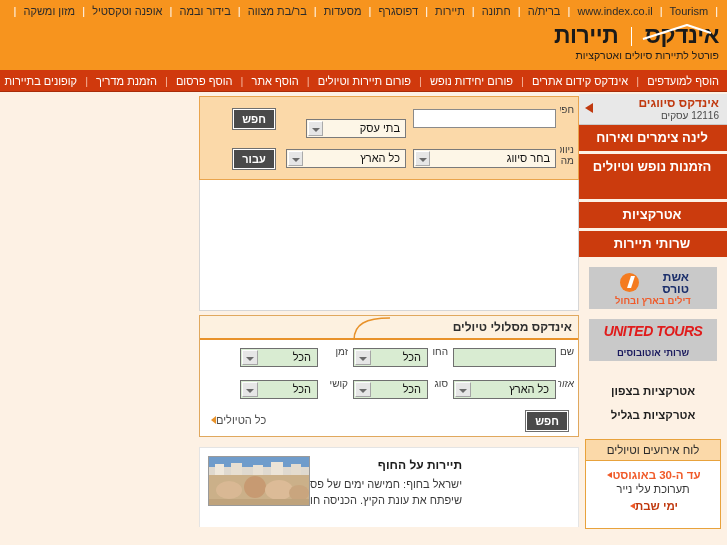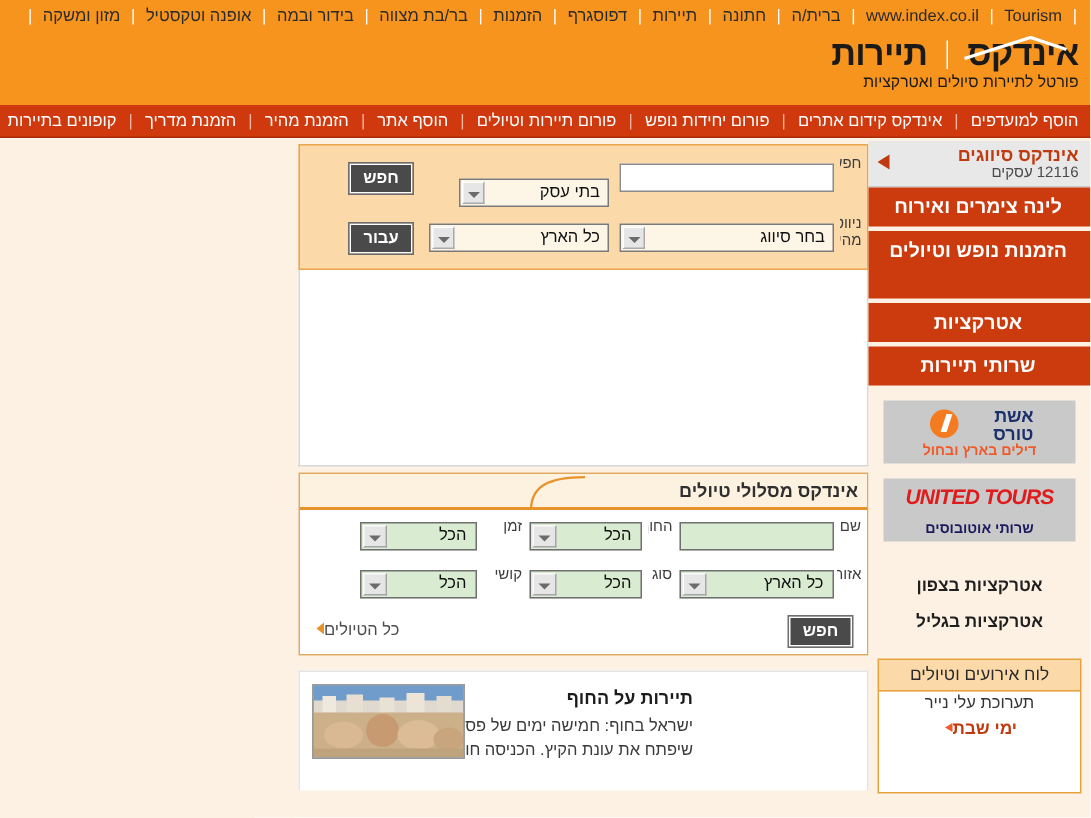--- a/index.html
+++ b/index.html
@@ -511,21 +511,21 @@
     <a href="#" class="latin">Tourism</a>
     <span class="sep">|</span>
     <a href="#">ברית/ה</a>
     <span class="sep">|</span>
     <a href="#">חתונה</a>
     <span class="sep">|</span>
     <a href="#">תיירות</a>
     <span class="sep">|</span>
     <a href="#">דפוסגרף</a>
     <span class="sep">|</span>
-    <a href="#">הזמנות</a>
+    <a href="#">מסעדות</a>
     <span class="sep">|</span>
     <a href="#">בר/בת מצווה</a>
     <span class="sep">|</span>
     <a href="#">בידור ובמה</a>
     <span class="sep">|</span>
     <a href="#">אופנה וטקסטיל</a>
     <span class="sep">|</span>
     <a href="#">מזון ומשקה</a>
     <span class="sep">|</span>
   </div>
@@ -550,21 +550,21 @@
     <a href="#">הוסף למועדפים</a>
     <span class="sep">|</span>
     <a href="#">אינדקס קידום אתרים</a>
     <span class="sep">|</span>
     <a href="#">פורום יחידות נופש</a>
     <span class="sep">|</span>
     <a href="#">פורום תיירות וטיולים</a>
     <span class="sep">|</span>
     <a href="#">הוסף אתר</a>
     <span class="sep">|</span>
-    <a href="#">הזמנת מהיר</a>
+    <a href="#">הוסף פרסום</a>
     <span class="sep">|</span>
     <a href="#">הזמנת מדריך</a>
     <span class="sep">|</span>
     <a href="#">קופונים בתיירות</a>
   </div>
 
   <div class="leftmargin"></div>
 
   <div class="center">
 
@@ -618,21 +618,21 @@
           <span>הכל</span>
         </div>
         <div class="tlabel" style="right:230px; width:26px;">זמן</div>
         <div class="gselect" style="right:260px; top:2px; width:78px;">
           <span class="arrow"></span>
           <span>הכל</span>
         </div>
       </div>
 
       <div class="trow t2">
-        <div class="tlabel" style="right:4px;">אזור</div>
+        <div class="tlabel" style="right:4px;font-style:italic;">אזור</div>
         <div class="gselect" style="right:22px; top:2px; width:103px;">
           <span class="arrow"></span>
           <span>כל הארץ</span>
         </div>
         <div class="tlabel" style="right:130px;">סוג</div>
         <div class="gselect" style="right:150px; top:2px; width:75px;">
           <span class="arrow"></span>
           <span>הכל</span>
         </div>
         <div class="tlabel" style="right:230px; width:26px;">קושי</div>
@@ -700,20 +700,23 @@
       <div class="b-sub">שרותי אוטובוסים</div>
     </div>
 
     <div class="side-links">
       <a href="#" class="side-link">אטרקציות בצפון</a>
       <a href="#" class="side-link">אטרקציות בגליל</a>
     </div>
 
     <div class="events">
       <div class="events-head">לוח אירועים וטיולים</div>
+      <div class="ev-date">
+        <span>עד ה-30 באוגוסט</span><span class="tri"></span>
+      </div>
       <div class="ev-desc">תערוכת עלי נייר</div>
       <div class="ev-title2">
         <span>ימי שבת</span><span class="tri"></span>
       </div>
     </div>
   </div>
 
 </div>
 
 </body></html>

